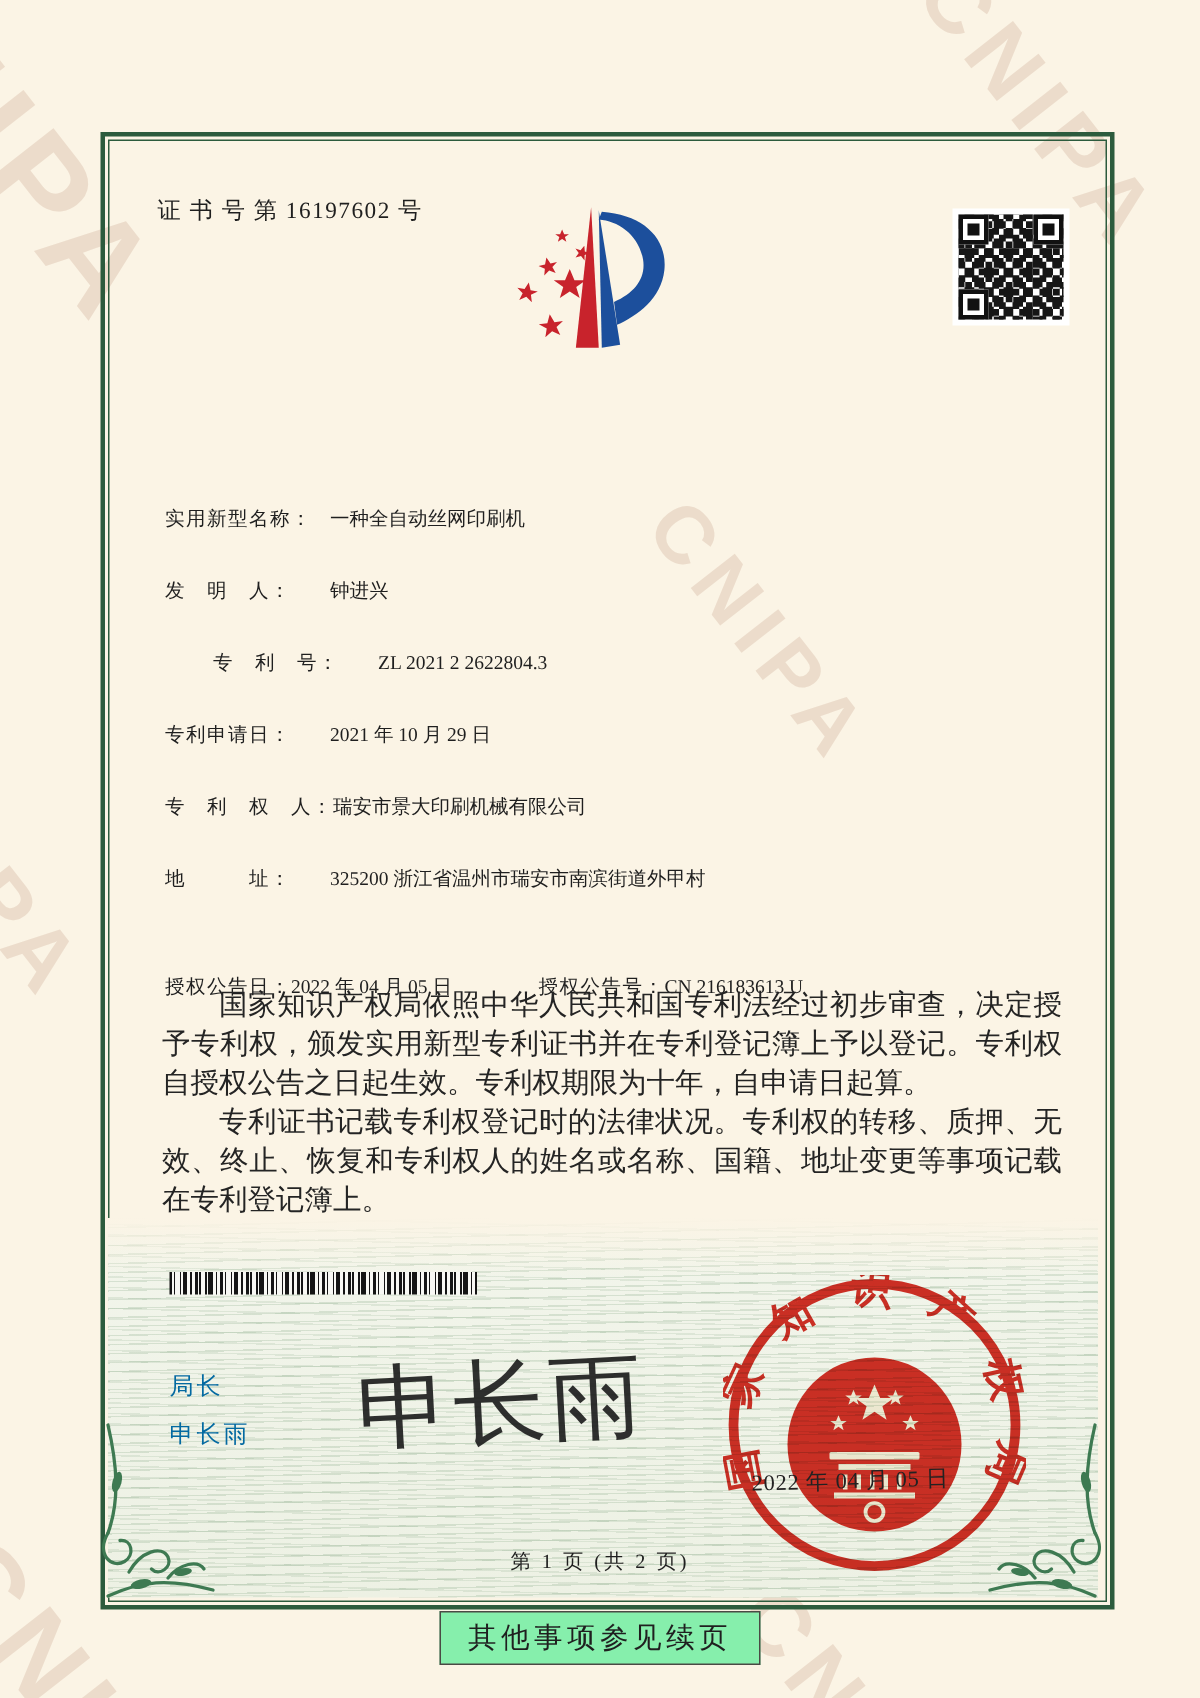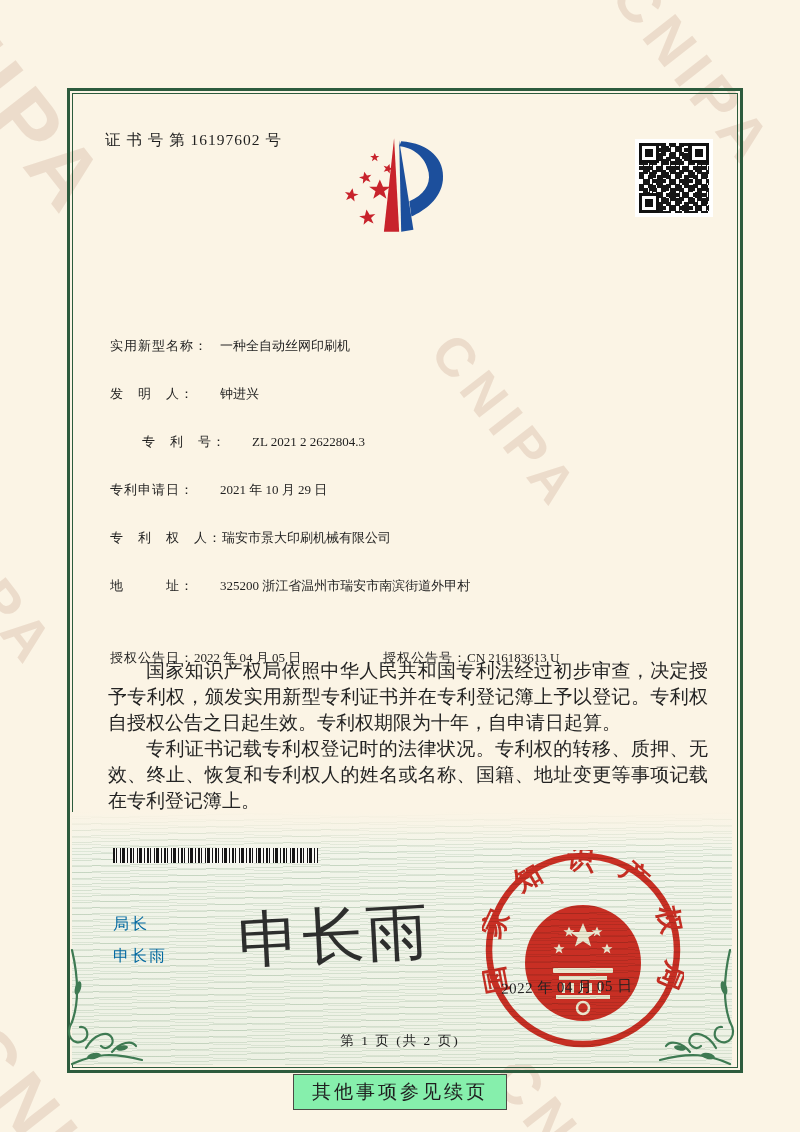--- a/index.html
+++ b/index.html
@@ -39,21 +39,21 @@
   .qr .f::after{content:"";position:absolute;inset:3px;background:#111;}
   .qr .f.tl{left:0;top:0;} .qr .f.tr{right:0;top:0;} .qr .f.bl{left:0;bottom:0;}
   .title{
     position:absolute;left:0;top:238px;width:100%;text-align:center;z-index:3;
     font-size:38px;font-weight:700;letter-spacing:7px;
   }
   .field-row{position:absolute;left:110px;z-index:3;font-size:13px;white-space:nowrap;}
   .flabel{display:inline-block;min-width:110px;letter-spacing:1px;}
   .flabel.compact{min-width:0;}
   .grant-row{width:560px;}
-  .grant-pair2{position:absolute;left:249px;top:0;margin-left:24px;}
+  .grant-pair2{position:absolute;left:249px;top:0;}
   .paras{
     position:absolute;left:108px;top:658px;width:600px;z-index:3;
     font-size:19px;line-height:26px;text-align:justify;color:#242424;
   }
   .paras p{margin:0;text-indent:2em;}
   .guilloche{
     position:absolute;left:72px;top:812px;width:660px;height:253px;z-index:2;
     background:
       repeating-linear-gradient(178.5deg, rgba(130,165,130,.25) 0 1px, transparent 1px 6px),
       repeating-linear-gradient(181.5deg, rgba(130,165,130,.18) 0 1px, transparent 1px 7px),

